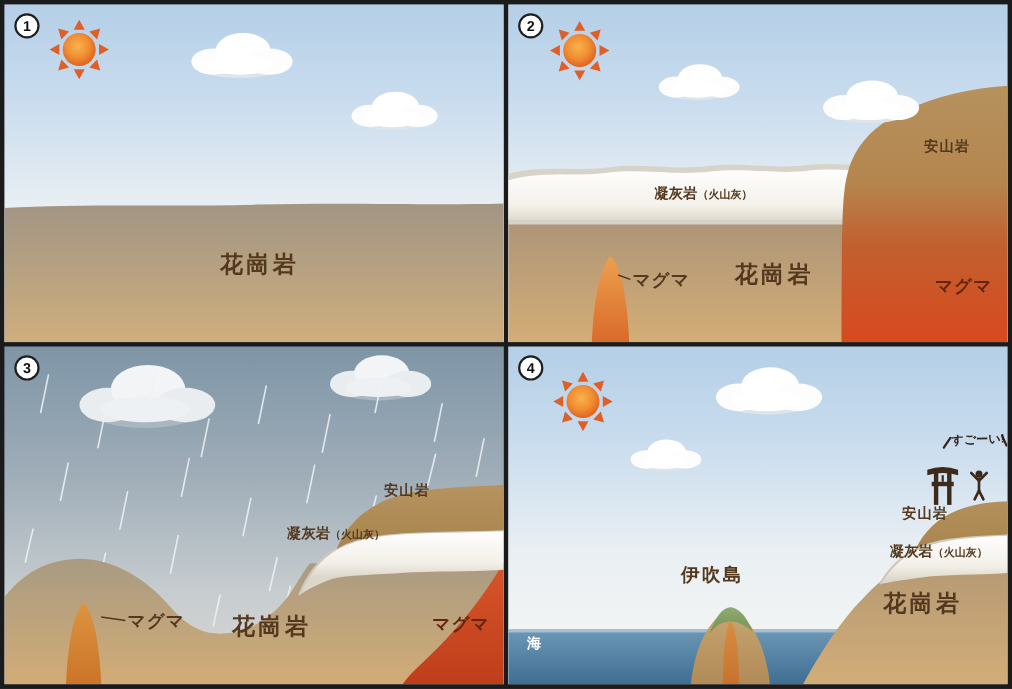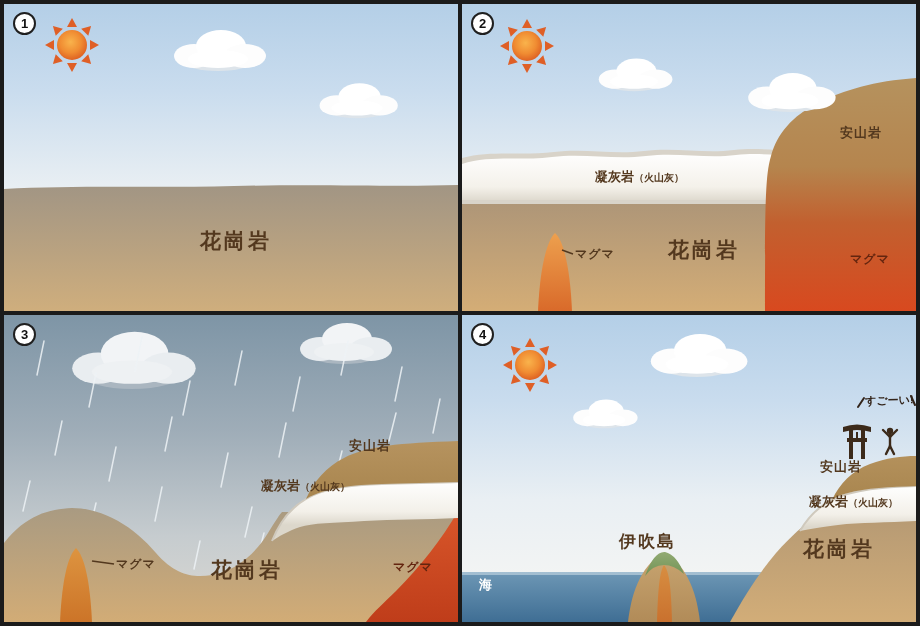--- a/index.html
+++ b/index.html
@@ -23,21 +23,21 @@
     background:#ffffff; border:2px solid #1f1f1f; border-radius:50%;
     color:#111; font-weight:bold; font-size:13px;
     display:flex; align-items:center; justify-content:center;
   }
   .lbl{
     position:absolute; z-index:5; font-weight:bold; color:#53381e;
     white-space:nowrap; line-height:1;
   }
   .big{ font-size:21px; letter-spacing:3px;font-family:Liberation Mono, monospace; }
   .med{ font-size:13px; letter-spacing:1px; }
-  .sml{ font-size:12px; letter-spacing:1px; }
+  .sml{ font-size:16px; letter-spacing:1px; }
   .island-lbl{ font-size:17px; letter-spacing:2px; }
   .sea-lbl{ color:#ffffff; font-size:13px; }
   .mr{ color:#64250f; }
   .tuff-lbl .tm{ font-size:13px; }
   .tuff-lbl .ts{ font-size:10px; }
   .speech{ font-size:11px; letter-spacing:0; color:#33241a; transform:rotate(-2deg); }
 </style>
 </head>
 <body>
 
@@ -330,18 +330,18 @@
         <line x1="8" y1="19" x2="12" y2="27"></line>
       </g>
       <g stroke="#33241a" stroke-width="2" stroke-linecap="round">
         <line x1="396" y1="92" x2="402" y2="83"></line>
         <line x1="449" y1="81" x2="453" y2="90"></line>
       </g>
     </svg>
     <div class="lbl med" style="left:358px;top:145px;">安山岩</div>
     <div class="lbl tuff-lbl" style="left:347px;top:178px;"><span class="tm">凝灰岩</span><span class="ts">（火山灰）</span></div>
     <div class="lbl big" style="left:341px;top:225px;">花崗岩</div>
-    <div class="lbl island-lbl" style="left:157px;top:218px;font-family:Liberation Serif, serif;">伊吹島</div>
+    <div class="lbl island-lbl" style="left:157px;top:199px;font-family:Liberation Serif, serif;">伊吹島</div>
     <div class="lbl sea-lbl" style="left:17px;top:263px;">海</div>
     <div class="lbl speech" style="left:403px;top:80px;">すごーい!</div>
   </section>
 
 </div>
 
 </body></html>

